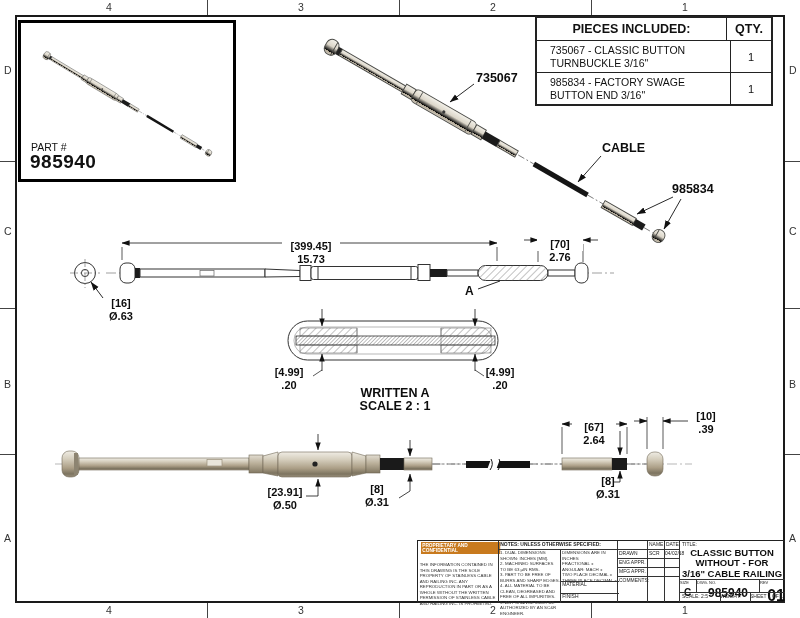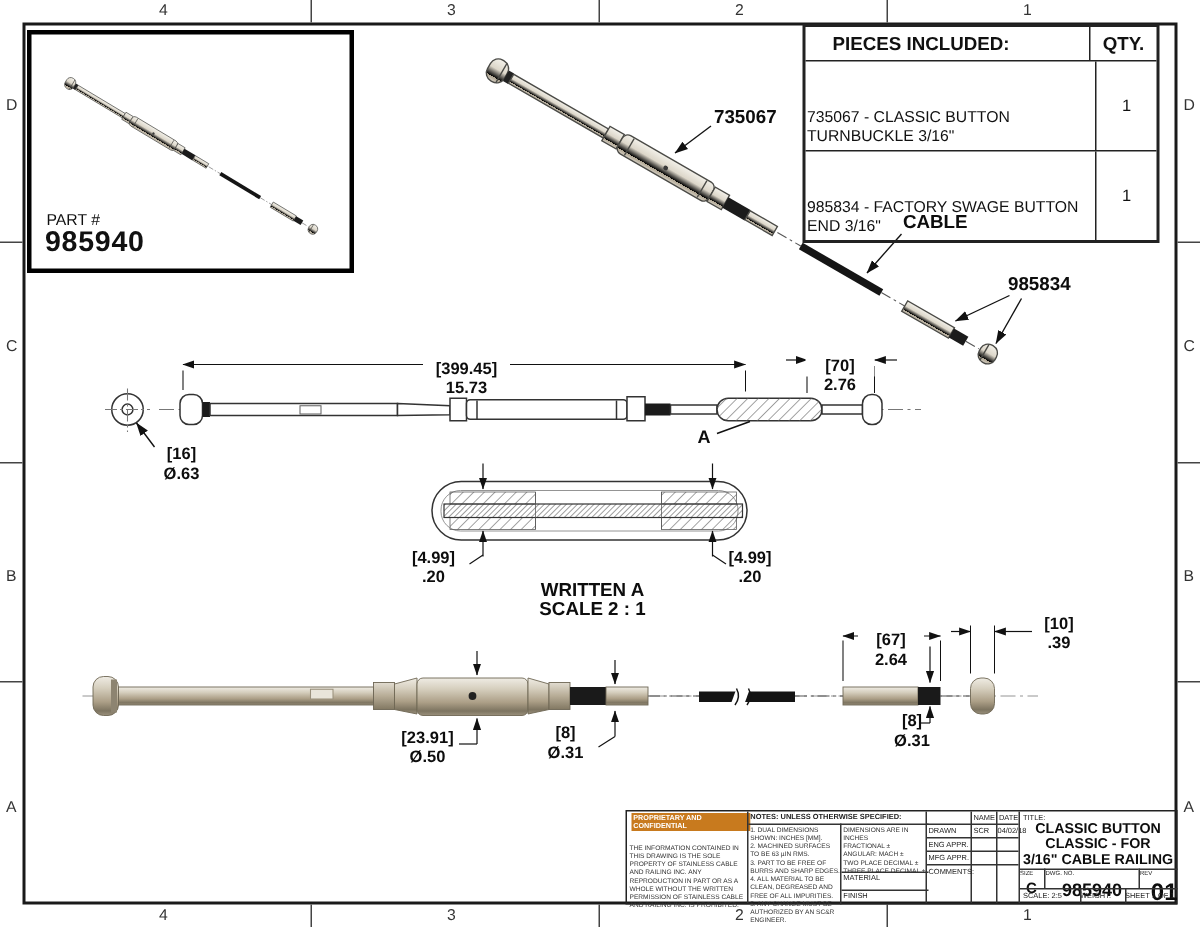--- a/index.html
+++ b/index.html
@@ -14,25 +14,25 @@
   .dim span{display:block;}
   .dim .mask{background:#fff;margin-top:12px;}
   .callout{position:absolute;font-weight:bold;font-size:12.5px;color:#0d0d0d;white-space:nowrap;}
   
   .partbox{position:absolute;left:18px;top:20px;width:212px;height:156px;border:3px solid #000;}
   .partbox .pl{position:absolute;left:10px;top:118px;font-size:10.5px;font-weight:normal;}
   .partbox .pn{position:absolute;left:9px;top:128px;font-size:19px;font-weight:bold;letter-spacing:.5px;}
   
   .ptable{position:absolute;left:535px;top:16px;width:234px;border:2px solid #222;background:transparent;font-size:10.5px;}
   .ptable .hd{display:flex;border-bottom:1.5px solid #222;font-weight:bold;font-size:12.5px;}
-  .ptable .hd .c1{flex:1;text-align:left;padding:4px 18px;}
+  .ptable .hd .c1{flex:1;text-align:center;padding:4px 18px;}
   .ptable .hd .c2{width:40px;text-align:center;border-left:1.5px solid #222;padding:4px 2px;}
   .ptable .rw{display:flex;border-bottom:1.5px solid #222;}
   .ptable .rw:last-child{border-bottom:none;}
-  .ptable .rw .c1{flex:1;padding:3px 1px;line-height:1.2;margin-top:28px;}
+  .ptable .rw .c1{flex:1;padding:3px 13px;line-height:1.2;}
   .ptable .rw .c2{width:40px;border-left:1.5px solid #222;display:flex;align-items:center;justify-content:center;font-size:11px;}
   
   .tb{position:absolute;left:417px;top:540px;width:366px;height:61px;border:1.5px solid #222;font-size:6px;}
   .tb .cell{position:absolute;box-sizing:border-box;border-left:1px solid #333;height:100%;top:0;}
   .micro{font-size:8px;transform:scale(0.55);transform-origin:0 0;width:180%;line-height:1.25;color:#333;}
   .t5{font-size:8px;transform:scale(0.62);transform-origin:0 0;white-space:nowrap;color:#222;}
   .logo-row{display:flex;align-items:center;gap:3px;padding:3px 2px 1px 3px;}
   .logo-grid{display:grid;grid-template-columns:repeat(4,5px);grid-template-rows:repeat(3,5px);gap:1px;}
   .logo-grid i{display:block;}
   .brand{font-size:13px;font-weight:bold;color:#7c7c7c;line-height:1;}
@@ -365,21 +365,21 @@
       <div class="t5" style="position:absolute;left:47px;top:10px">04/02/18</div>
       <div class="t5" style="position:absolute;left:1px;top:19px">ENG APPR.</div>
       <div class="t5" style="position:absolute;left:1px;top:28px">MFG APPR.</div>
       <div class="t5" style="position:absolute;left:1px;top:37px">COMMENTS:</div>
     </div>
 
     <div class="cell" style="left:261px;width:105px">
       <div class="t5" style="position:absolute;left:2px;top:1px">TITLE:</div>
       <div style="position:absolute;left:0;top:7px;width:100%;text-align:center;font-size:9.5px;font-weight:bold;line-height:1.08;color:#0d0d0d">
         <div>CLASSIC BUTTON</div>
-        <div>CLASSIC - FOR</div>
+        <div>WITHOUT - FOR</div>
         <div>3/16" CABLE RAILING</div>
       </div>
       <div class="sizebox" style="left:0;top:38px;width:16px;height:13px">
         <div class="t5" style="transform:scale(0.5);transform-origin:0 0">SIZE</div>
         <div class="big" style="font-size:10px;padding-left:4px;margin-top:-2px">C</div>
       </div>
       <div class="sizebox" style="left:16px;top:38px;width:63px;height:13px;border-left:1px solid #333">
         <div class="t5" style="transform:scale(0.5);transform-origin:0 0">DWG. NO.</div>
         <div class="big" style="font-size:12px;text-align:center;margin-top:-3px">985940</div>
       </div>

